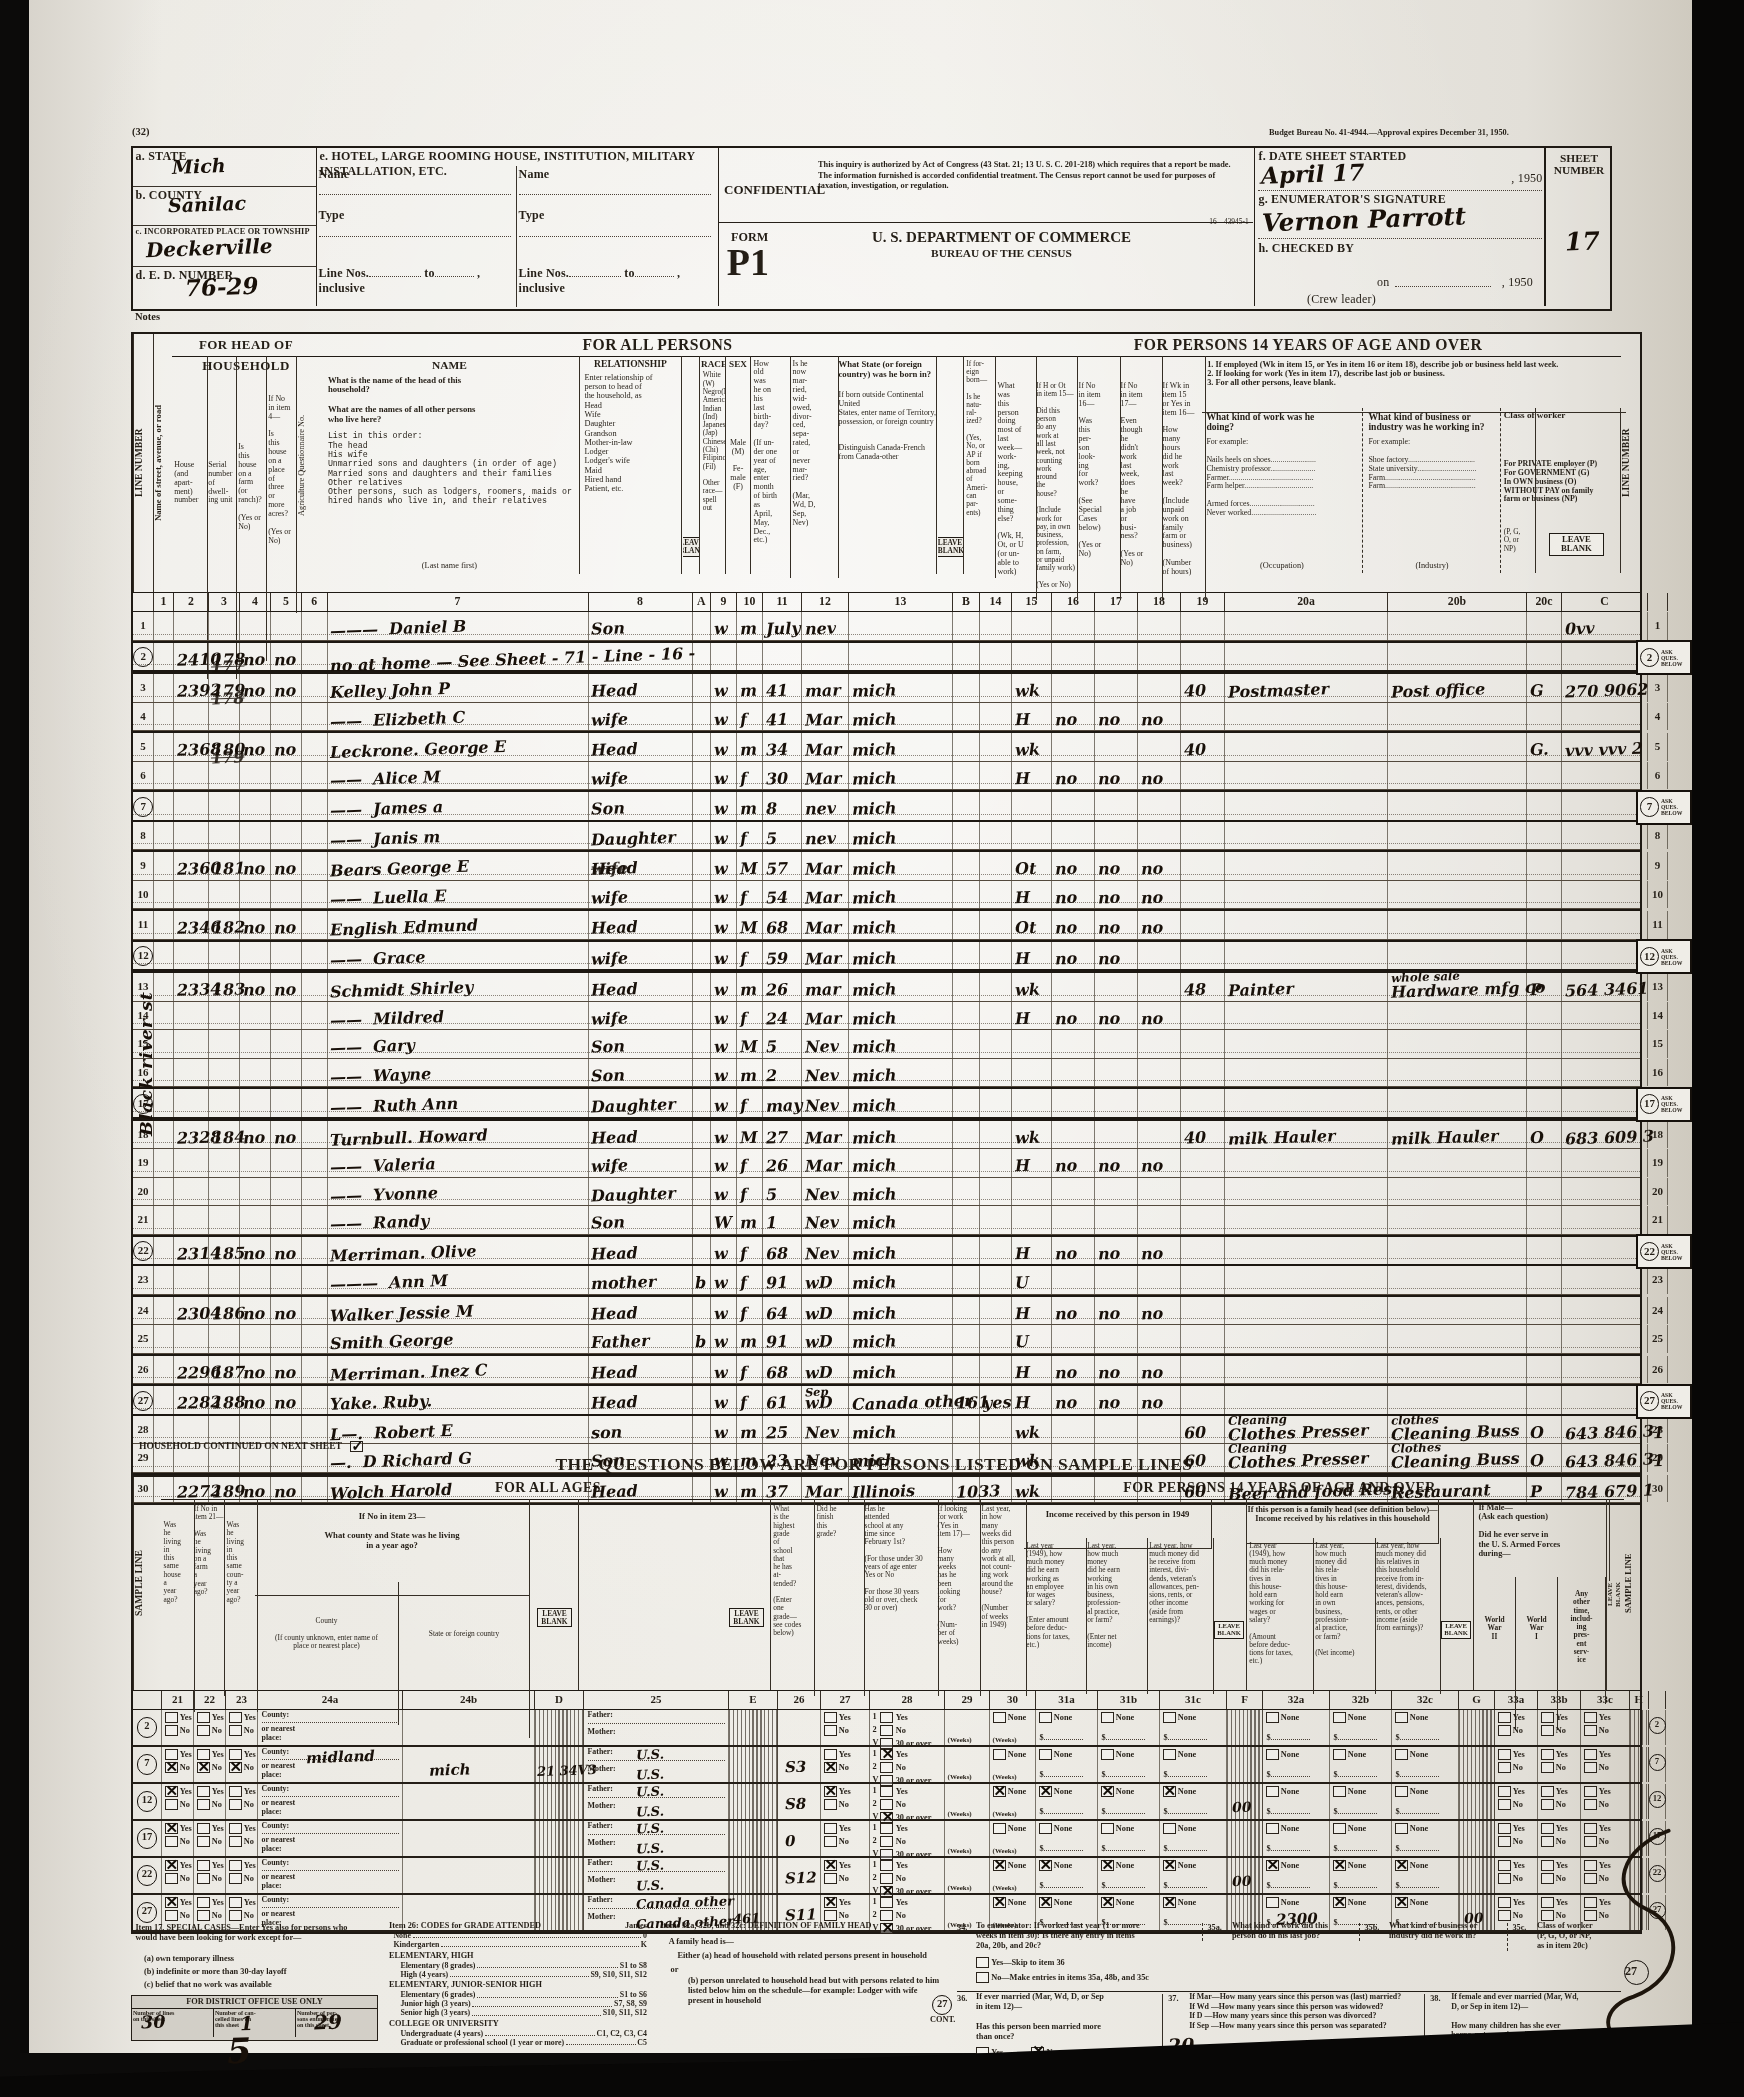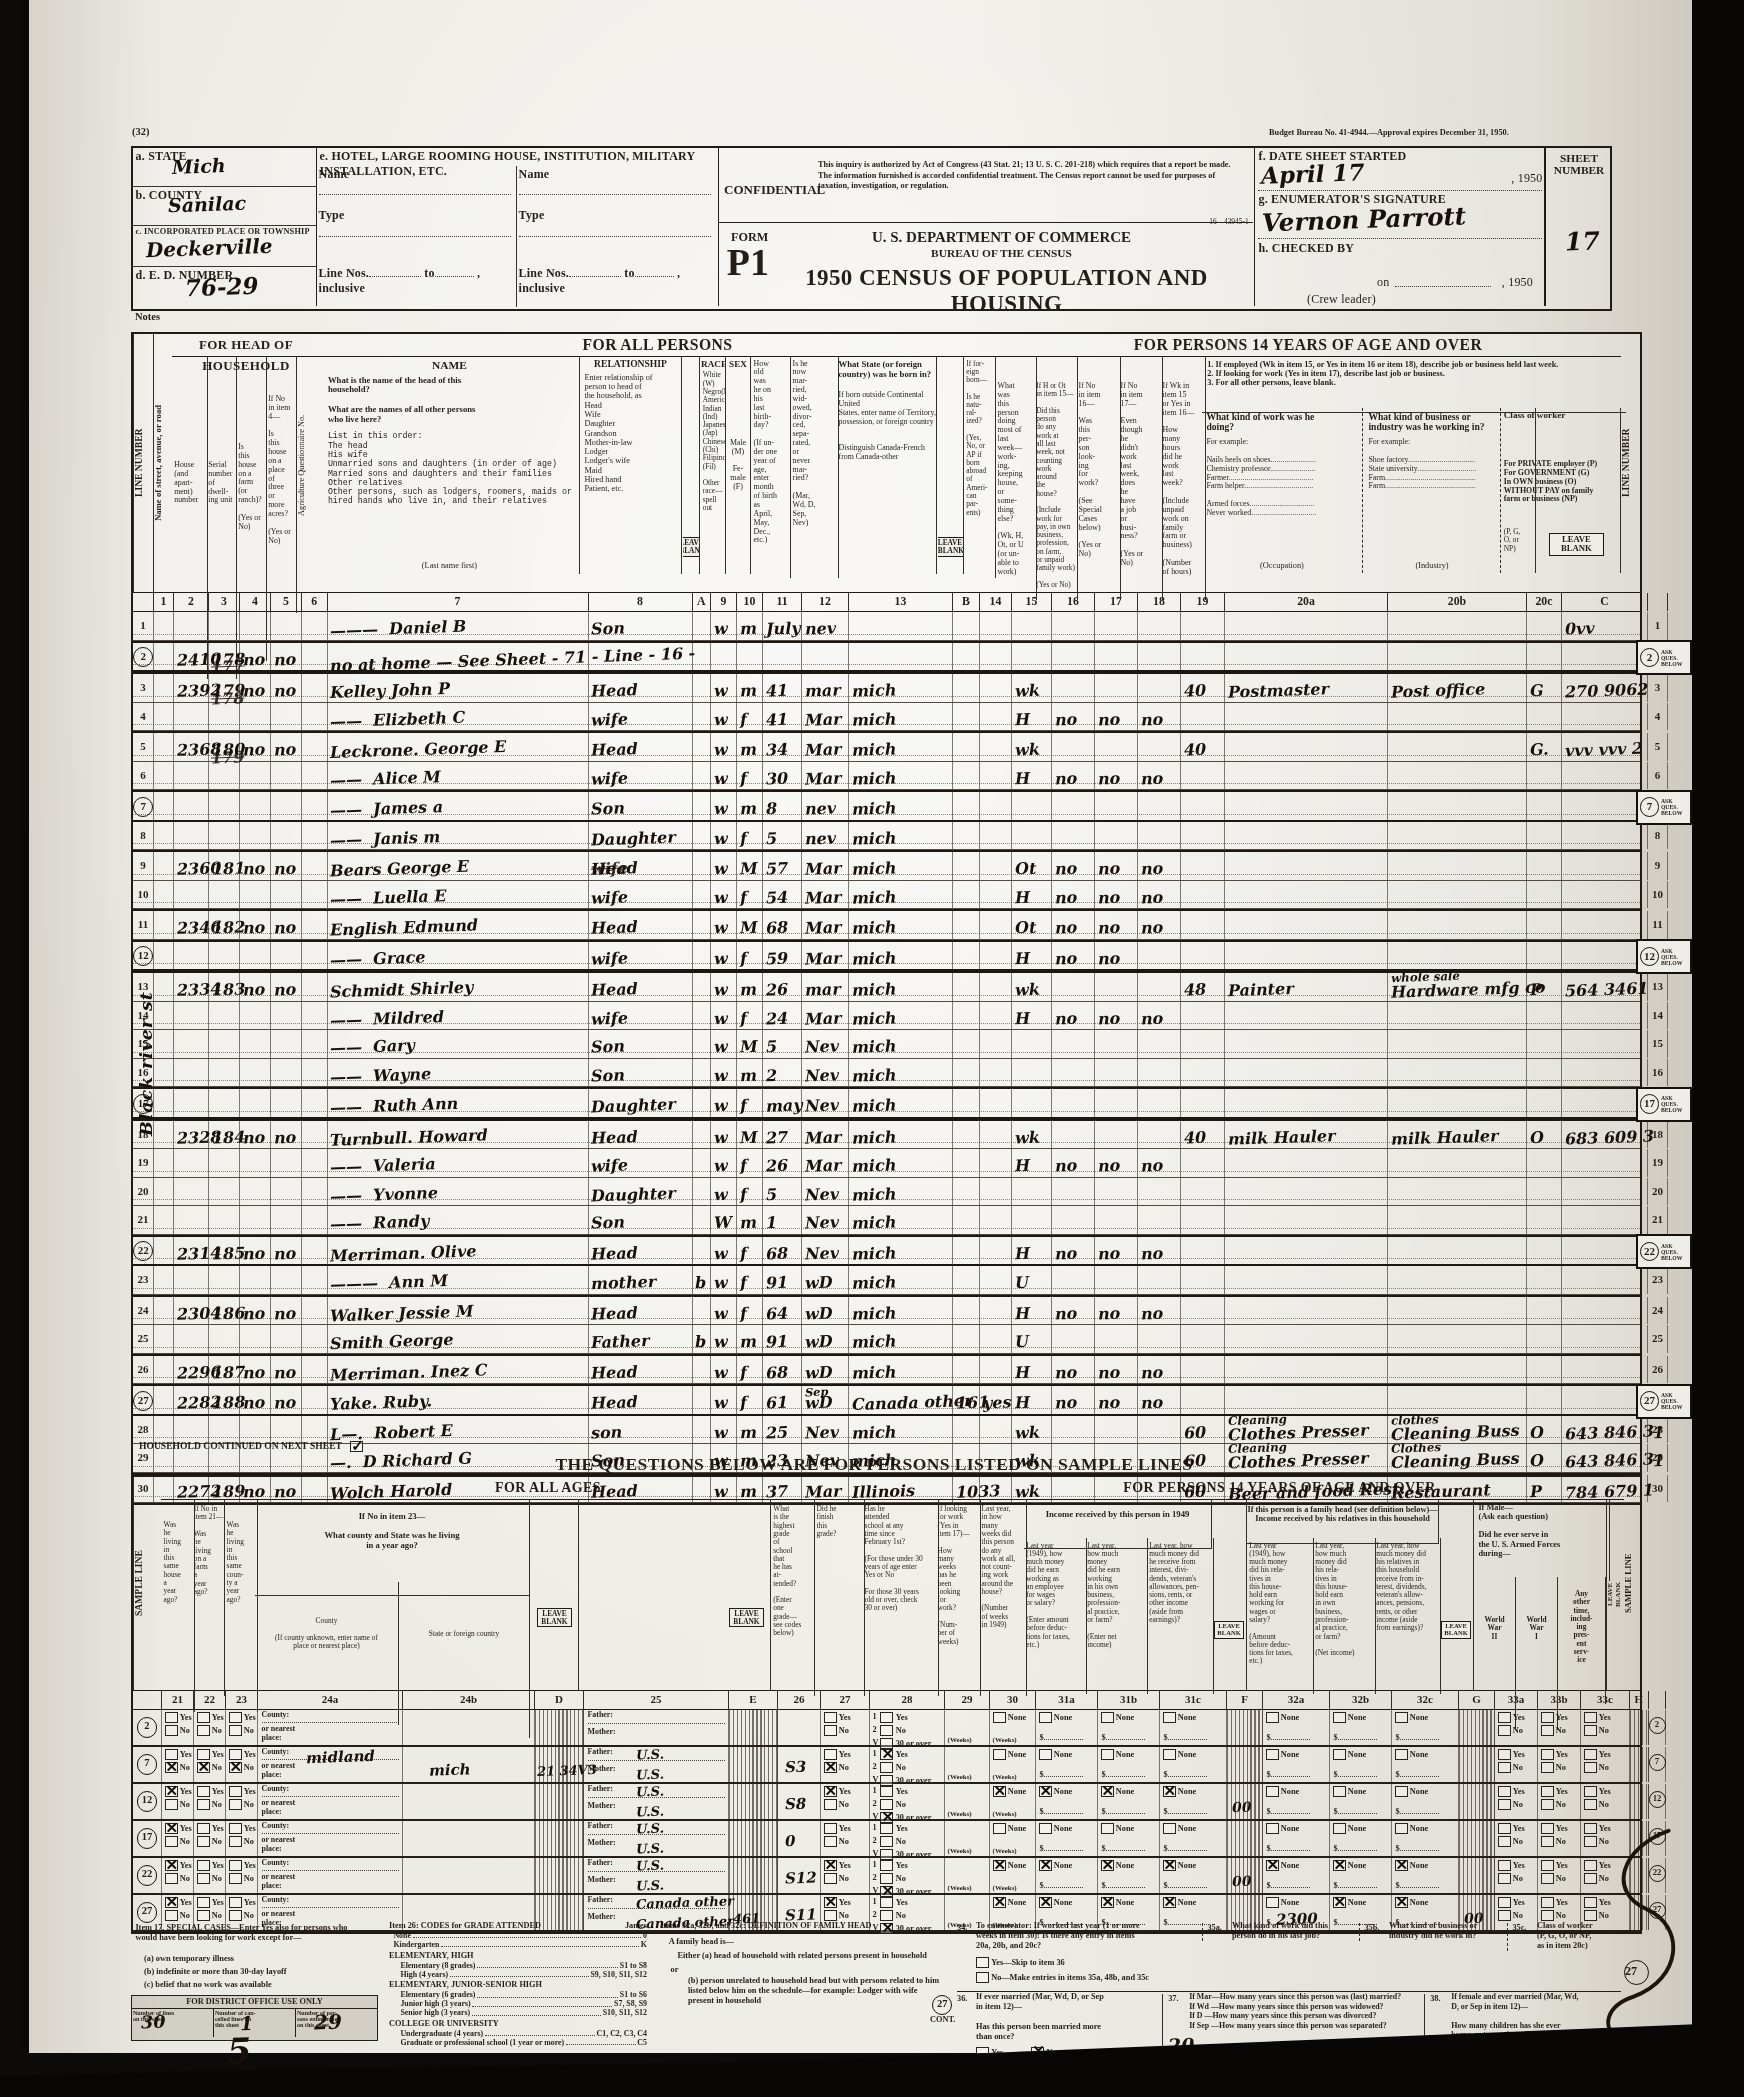--- a/index.html
+++ b/index.html
@@ -140,21 +140,20 @@
     </div>
 
     <div class="abs" style="left:585px;top:0;width:535px;height:158px;">
       <div class="print b" style="position:absolute;left:6.1px;top:34px;font-size:13px;">CONFIDENTIAL</div>
       <div class="print b" style="position:absolute;left:100px;top:12.2px;width:419px;font-size:8.3px;line-height:1.25;">This inquiry is authorized by Act of Congress (43 Stat. 21; 13 U. S. C. 201-218) which requires that a report be made. The information furnished is accorded confidential treatment.  The Census report cannot be used for purposes of taxation, investigation, or regulation.</div>
       <div style="position:absolute;left:0;top:74px;width:535px;border-bottom:1.7px solid #262019;"></div>
       <div class="print b" style="position:absolute;left:13px;top:82px;font-size:12.2px;">FORM</div>
       <div class="print b" style="position:absolute;left:8.7px;top:95px;font-size:38px;line-height:1;">P1</div>
       <div class="print b cen" style="position:absolute;left:87px;top:81px;width:393px;font-size:15px;">U. S. DEPARTMENT OF COMMERCE</div>
       <div class="print b cen" style="position:absolute;left:87px;top:99px;width:393px;font-size:11.4px;">BUREAU OF THE CENSUS</div>
-      <div class="print b cen" style="position:absolute;left:57px;top:117px;width:463px;font-size:23px;letter-spacing:0.4px;">1950 CENSUS OF POPULATION AND HOUSING</div>
       <div class="print" style="position:absolute;right:4.4px;top:69px;font-size:7.4px;">16—43945-1</div>
     </div>
 
     <div class="abs" style="left:1121px;top:0;width:291px;height:158px;border-left:1.7px solid #262019;">
       <div class="hcell" style="left:3.5px;top:0.9px;">f. DATE SHEET STARTED</div>
       <div class="hw" style="position:absolute;left:6.1px;top:12.2px;font-size:23px;">April  17</div>
       <div class="hcell" style="right:3.5px;top:23px;font-weight:normal;">, 1950</div>
       <div style="position:absolute;left:2.6px;top:42px;width:284px;border-bottom:1.3px dotted #4a4036;"></div>
       <div class="hcell" style="left:3.5px;top:44px;">g. ENUMERATOR'S SIGNATURE</div>
       <div class="hw" style="position:absolute;left:7px;top:57px;font-size:24.5px;">Vernon  Parrott</div>

